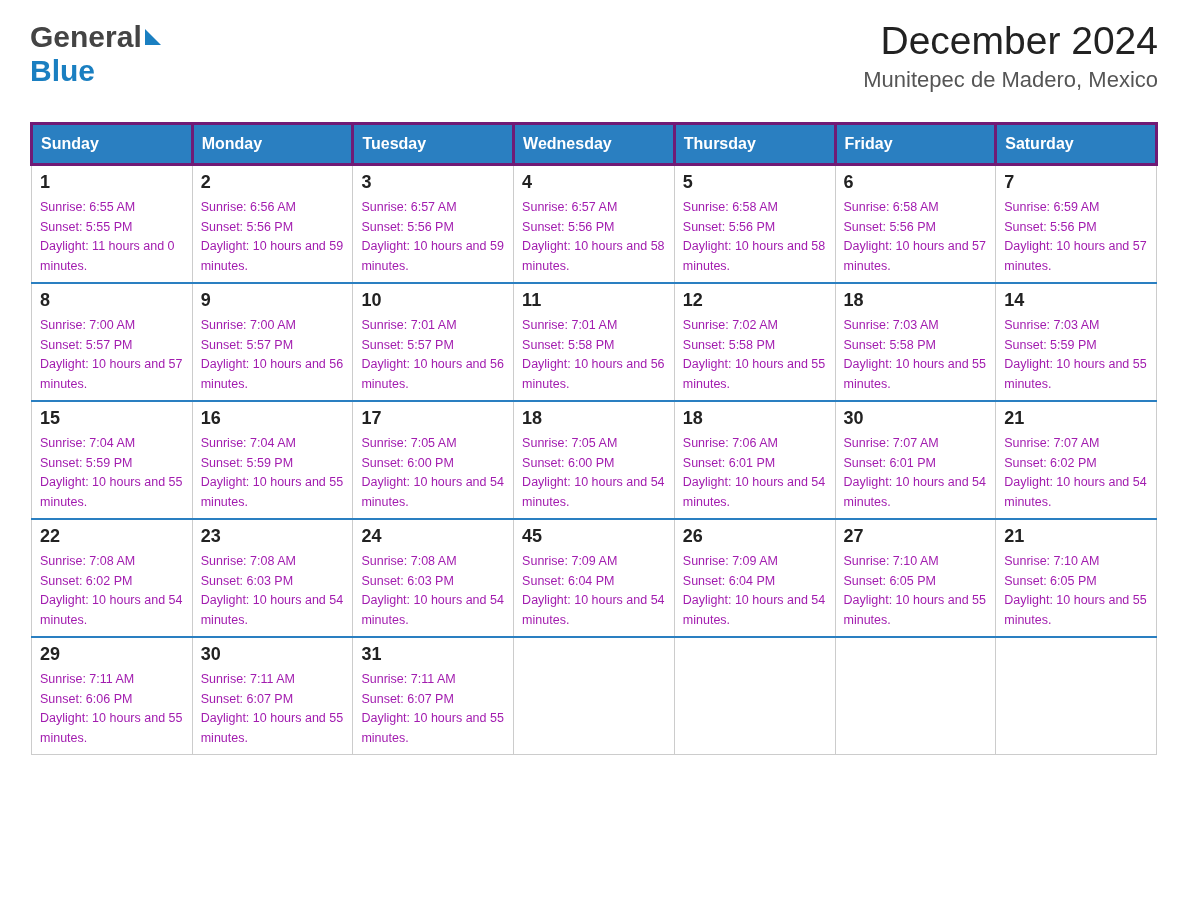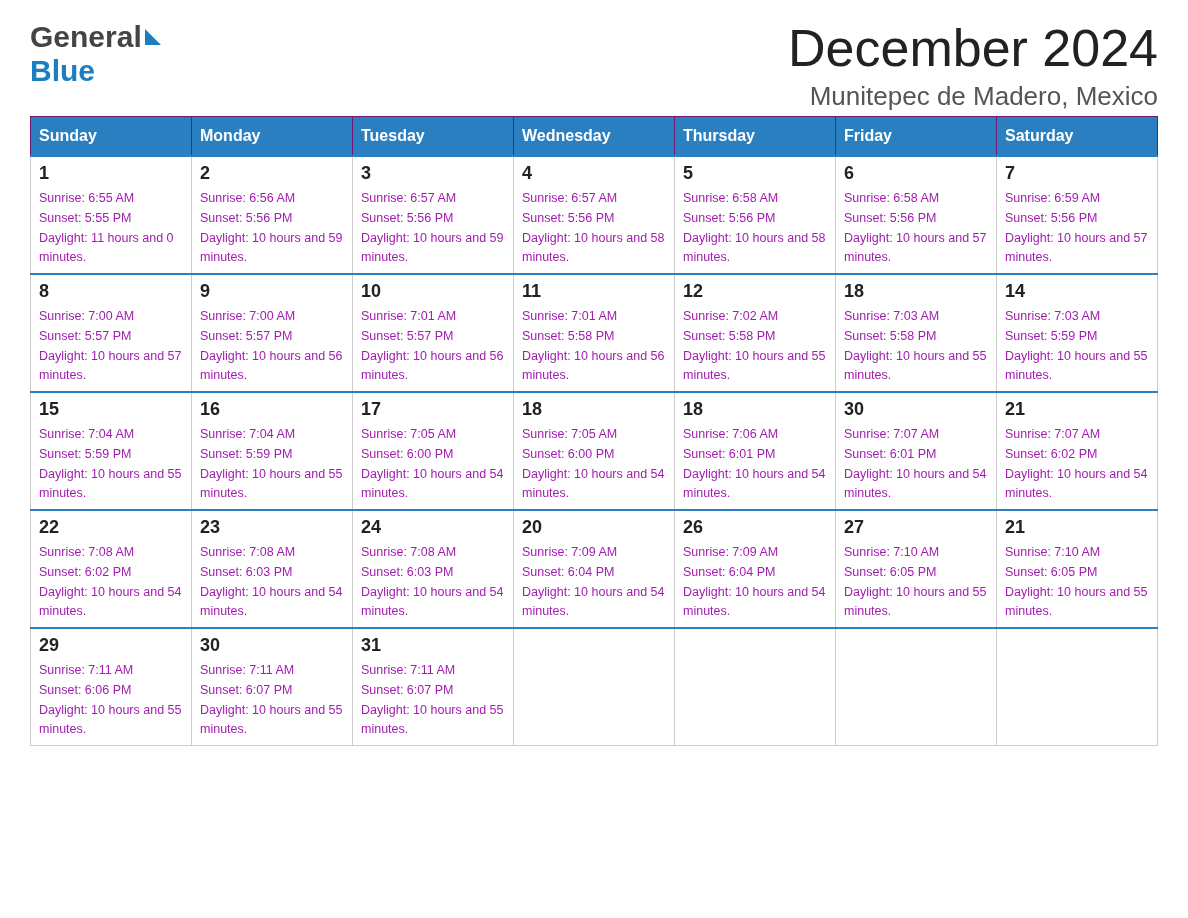--- a/index.html
+++ b/index.html
@@ -7,49 +7,49 @@
       font-family: Arial, sans-serif;
       background: #fff;
       width: 1188px;
       min-height: 918px;
       padding: 20px 30px;
     }
     .header {
       display: flex;
       justify-content: space-between;
       align-items: flex-start;
-      margin-bottom: 4px;
+      margin-bottom: 29px;
     }
     .title-section {
       text-align: right;
     }
     .month-title {
-      font-size: 52px;
+      font-size: 39px;
       font-weight: normal;
       color: #222;
       line-height: 1.1;
     }
     .subtitle {
-      font-size: 26px;
+      font-size: 22px;
       color: #555;
       margin-top: 4px;
     }
     .calendar {
       width: 100%;
       border-collapse: collapse;
       border: 1px solid #ccc;
     }
     .calendar th {
       background-color: #2a7fc1;
       color: #fff;
       font-size: 16px;
       font-weight: bold;
       padding: 10px 8px;
       text-align: left;
-      border: 1px solid #701a75;
+      border: 3px solid #701a75;
     }
     .calendar td {
       vertical-align: top;
       border: 1px solid #ccc;
       padding: 6px 8px;
       width: 14.28%;
       min-height: 110px;
     }
     .day-number {
       font-size: 18px;
@@ -154,21 +154,21 @@
         <td><span class="day-number">17</span><span class="day-info">Sunrise: 7:05 AM<br>Sunset: 6:00 PM<br>Daylight: 10 hours and 54 minutes.</span></td>
         <td><span class="day-number">18</span><span class="day-info">Sunrise: 7:05 AM<br>Sunset: 6:00 PM<br>Daylight: 10 hours and 54 minutes.</span></td>
         <td><span class="day-number">18</span><span class="day-info">Sunrise: 7:06 AM<br>Sunset: 6:01 PM<br>Daylight: 10 hours and 54 minutes.</span></td>
         <td><span class="day-number">30</span><span class="day-info">Sunrise: 7:07 AM<br>Sunset: 6:01 PM<br>Daylight: 10 hours and 54 minutes.</span></td>
         <td><span class="day-number">21</span><span class="day-info">Sunrise: 7:07 AM<br>Sunset: 6:02 PM<br>Daylight: 10 hours and 54 minutes.</span></td>
       </tr>
       <tr class="week-row">
         <td><span class="day-number">22</span><span class="day-info">Sunrise: 7:08 AM<br>Sunset: 6:02 PM<br>Daylight: 10 hours and 54 minutes.</span></td>
         <td><span class="day-number">23</span><span class="day-info">Sunrise: 7:08 AM<br>Sunset: 6:03 PM<br>Daylight: 10 hours and 54 minutes.</span></td>
         <td><span class="day-number">24</span><span class="day-info">Sunrise: 7:08 AM<br>Sunset: 6:03 PM<br>Daylight: 10 hours and 54 minutes.</span></td>
-        <td><span class="day-number">20</span><span class="day-info">Sunrise: 7:09 AM<br>Sunset: 6:04 PM<br>Daylight: 10 hours and 54 minutes.</span></td>
+        <td><span class="day-number">45</span><span class="day-info">Sunrise: 7:09 AM<br>Sunset: 6:04 PM<br>Daylight: 10 hours and 54 minutes.</span></td>
         <td><span class="day-number">26</span><span class="day-info">Sunrise: 7:09 AM<br>Sunset: 6:04 PM<br>Daylight: 10 hours and 54 minutes.</span></td>
         <td><span class="day-number">27</span><span class="day-info">Sunrise: 7:10 AM<br>Sunset: 6:05 PM<br>Daylight: 10 hours and 55 minutes.</span></td>
         <td><span class="day-number">21</span><span class="day-info">Sunrise: 7:10 AM<br>Sunset: 6:05 PM<br>Daylight: 10 hours and 55 minutes.</span></td>
       </tr>
       <tr class="week-row">
         <td><span class="day-number">29</span><span class="day-info">Sunrise: 7:11 AM<br>Sunset: 6:06 PM<br>Daylight: 10 hours and 55 minutes.</span></td>
         <td><span class="day-number">30</span><span class="day-info">Sunrise: 7:11 AM<br>Sunset: 6:07 PM<br>Daylight: 10 hours and 55 minutes.</span></td>
         <td><span class="day-number">31</span><span class="day-info">Sunrise: 7:11 AM<br>Sunset: 6:07 PM<br>Daylight: 10 hours and 55 minutes.</span></td>
         <td class="empty-cell"></td>
         <td class="empty-cell"></td>

